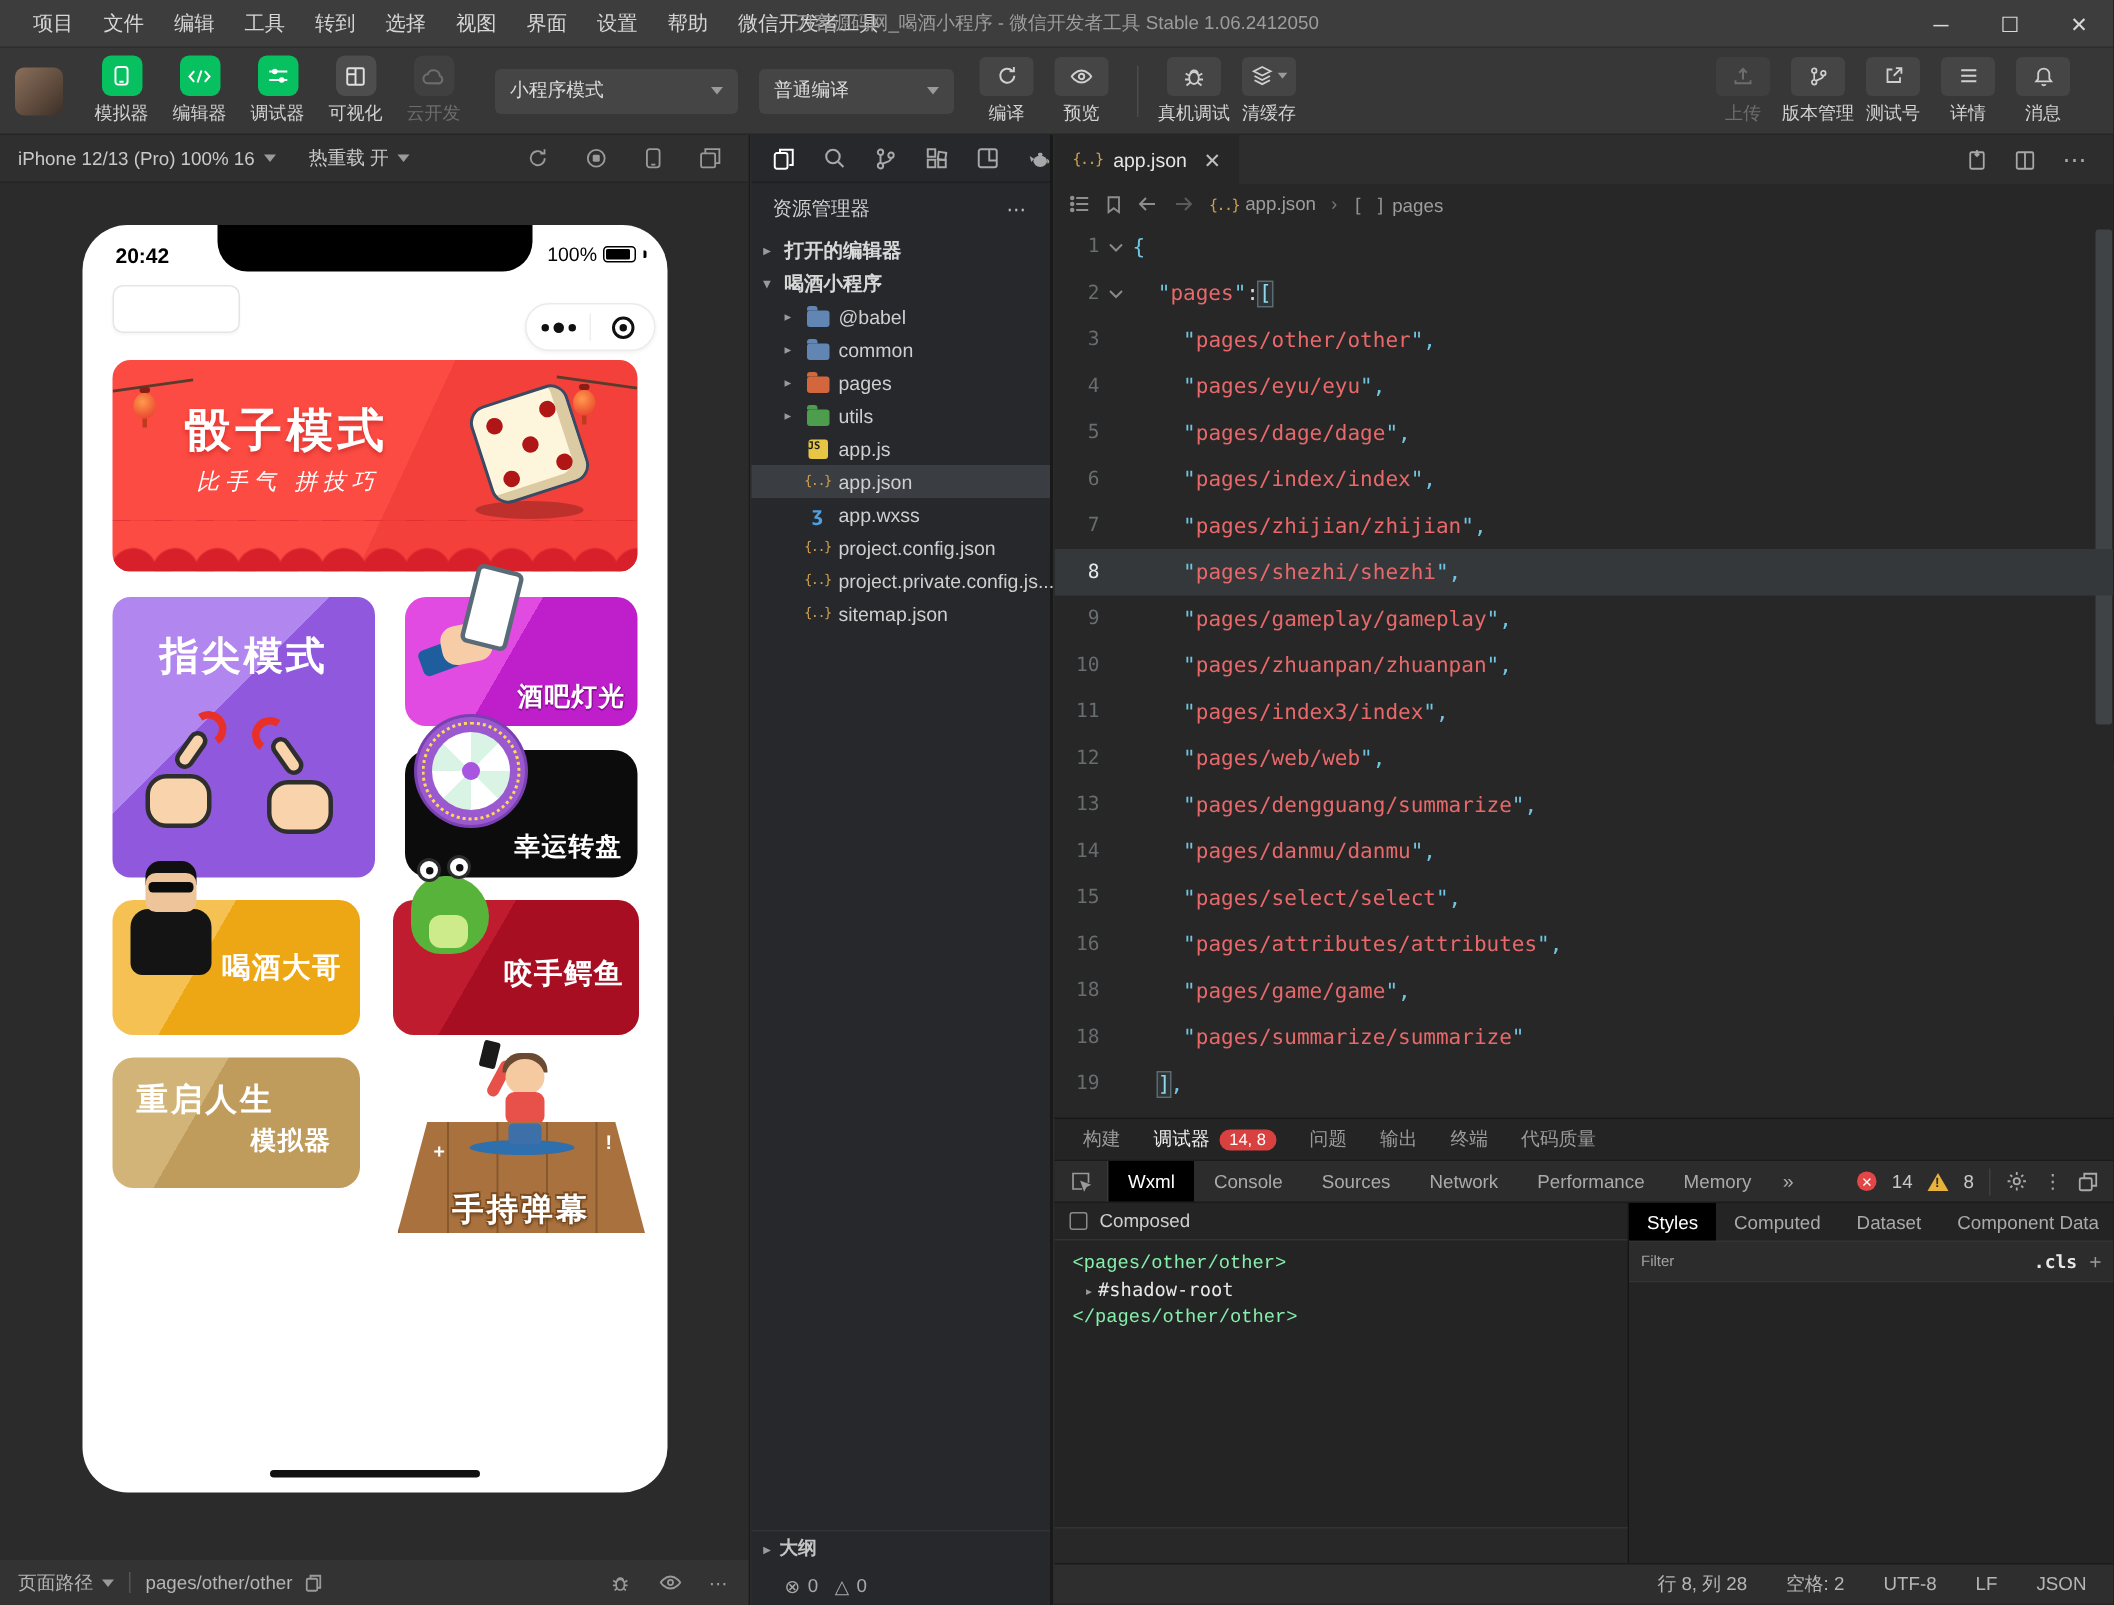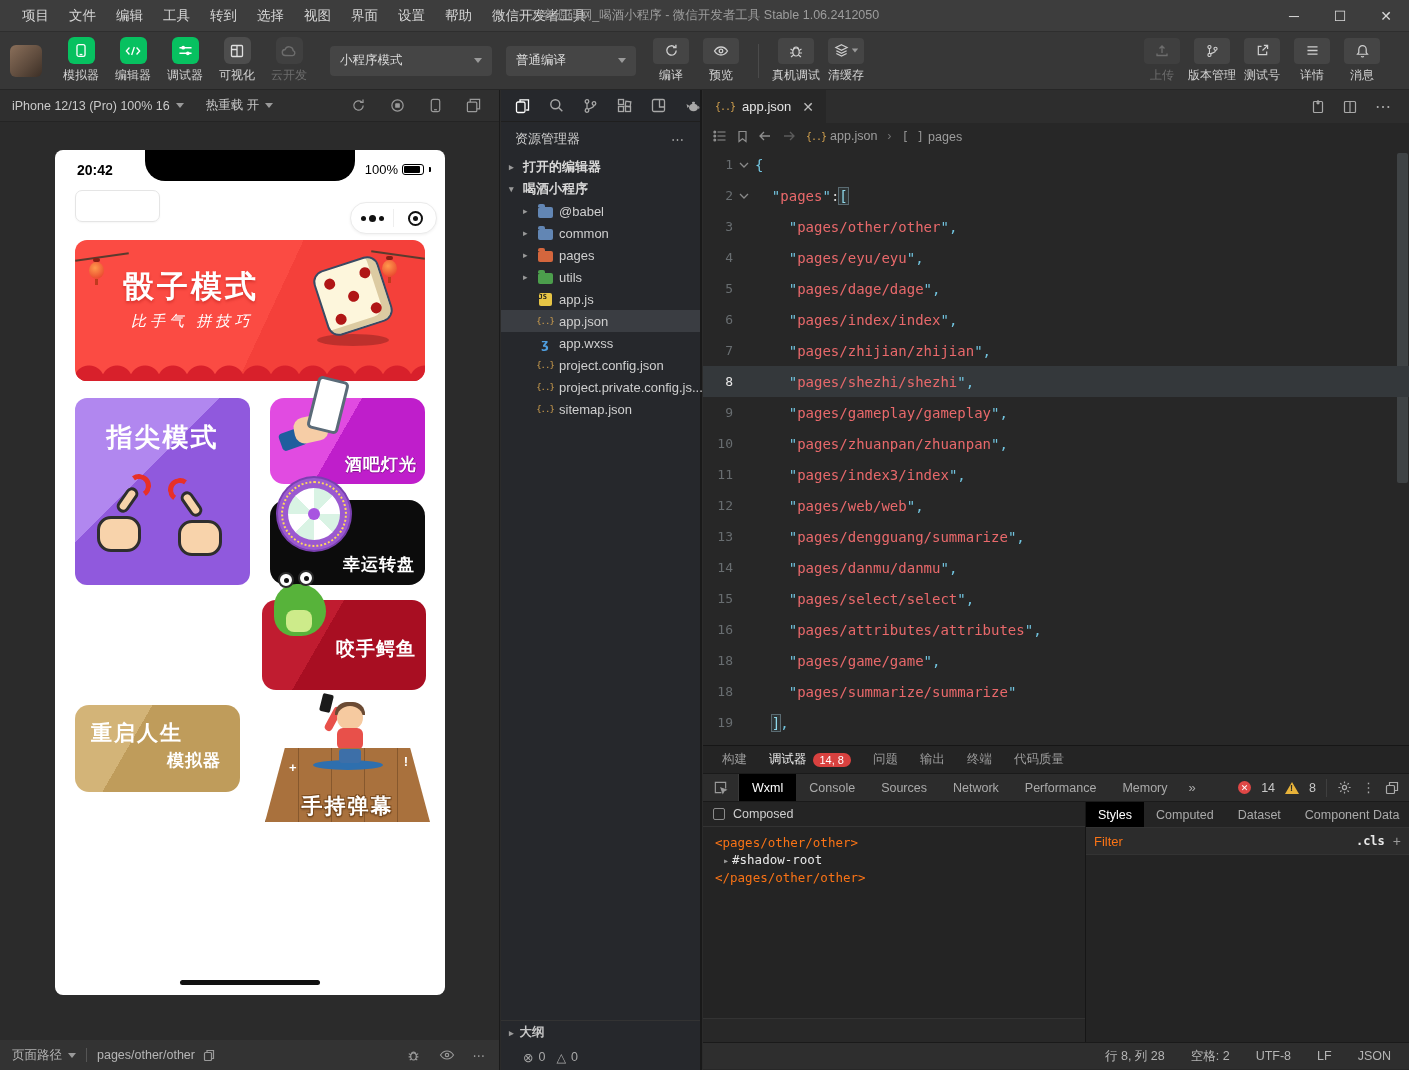--- a/index.html
+++ b/index.html
@@ -53,21 +53,21 @@
   .sim-device { display:flex; align-items:center; gap:6px; padding-left:12px; }
   .sim-hot { display:flex; align-items:center; gap:6px; padding-left:22px; }
   .sim-tb-icons { margin-left:auto; display:flex; gap:24px; padding-right:18px; color:#9a9a9a; }
   .sim-body { position:absolute; left:0; top:32px; right:0; bottom:30px; background:#2b2b2b; }
   .sim-status { position:absolute; left:0; bottom:0; right:0; height:30px; background:#333;
     display:flex; align-items:center; font-size:12.5px; color:#b5b5b5; padding:0 12px; }
   .sim-status .divider { width:1px; height:14px; background:#555; margin:0 10px; }
   .sim-status-icons { margin-left:auto; display:flex; gap:18px; color:#9a9a9a; align-items:center; }
 
   
-  .phone { position:absolute; left:55px; top:28px; width:390px; height:845px; background:#fff; border-radius:8px; overflow:hidden; }
+  .phone { position:absolute; left:55px; top:28px; width:390px; height:845px; background:#fff; border-radius:30px; overflow:hidden; }
   .notch { position:absolute; left:90px; top:0; width:210px; height:31px; background:#000; border-radius:0 0 20px 20px; }
   .ph-time { position:absolute; left:22px; top:12px; font-size:14px; color:#000; font-weight:bold; }
   .ph-batt { position:absolute; right:14px; top:12px; display:flex; align-items:center; gap:4px; font-size:13px; color:#000; }
   .batt-body { width:22px; height:11px; border:1.5px solid #000; border-radius:3px; position:relative; }
   .batt-body::after { content:""; position:absolute; left:1px; top:1px; bottom:1px; width:16px; background:#000; border-radius:1px; }
   .batt-nub { width:2px; height:5px; background:#000; border-radius:0 1px 1px 0; margin-left:1px; }
   .ph-backbox { position:absolute; left:20px; top:40px; width:85px; height:32px; border:1px solid #e5e5e5; border-radius:7px; box-shadow:0 1px 2px rgba(0,0,0,.04); }
   .capsule { position:absolute; right:8px; top:52px; width:87px; height:32px; border:1px solid #ebebeb; border-radius:16px;
     display:flex; align-items:center; box-shadow:0 1px 3px rgba(0,0,0,.06); background:#fff; }
   .cap-dots { flex:1; display:flex; align-items:center; justify-content:center; gap:3px; }
@@ -219,30 +219,30 @@
   .err-dot { width:13px; height:13px; border-radius:50%; background:#e04746; color:#fff; font-size:9px; display:flex; align-items:center; justify-content:center; }
   .warn-tri { width:0; height:0; border-left:7px solid transparent; border-right:7px solid transparent; border-bottom:12px solid #e8b33a; position:relative; }
   .warn-tri::after { content:"!"; position:absolute; left:-2px; top:1px; font-size:9px; color:#2b2b2b; font-weight:bold; }
   .cnt { color:#c8c8c8; }
   .dt-sep { width:1px; height:18px; background:#3f3f3f; }
   .dbg-body { flex:1; display:flex; min-height:0; }
   .wxml-pane { width:383px; border-right:1px solid #161616; display:flex; flex-direction:column; }
   .composed-row { height:25px; display:flex; align-items:center; gap:8px; padding:0 10px; border-bottom:1px solid #333; font-size:12.5px; color:#cfcfcf; flex:none; }
   .checkbox { width:12px; height:12px; border:1px solid #8a8a8a; border-radius:2px; background:transparent; }
   .wxml-tree { font-family:"DejaVu Sans Mono",monospace; font-size:12.5px; padding:7px 0 0 12px; line-height:17px; flex:1; }
-  .wx-tag { color:#f97316; }
+  .wx-tag { color:#86efac;font-family:Liberation Mono, monospace; }
   .wx-shadow { color:#e8e8e8; padding-left:8px; }
   .wx-shadow .arr { color:#9a9a9a; font-size:10px; margin-right:3px; }
   .wxml-footer { height:24px; border-top:1px solid #333; flex:none; background:#282828; }
   .styles-pane { flex:1; display:flex; flex-direction:column; min-width:0; }
   .st-tabs { height:26px; display:flex; align-items:center; font-size:12.5px; color:#aaa; border-bottom:1px solid #333; flex:none; }
   .st-tab { padding:0 12px; height:100%; display:flex; align-items:center; white-space:nowrap; }
   .st-tab.active { background:#000; color:#fff; }
   .filter-row { height:27px; display:flex; align-items:center; background:#2c2c2c; border-bottom:1px solid #333; padding:0 8px; gap:8px; flex:none; }
-  .filter-input { flex:1; font-size:13px; color:#f97316; }
+  .filter-input { flex:1; font-size:10px; color:#a3a3a3; }
   .cls-lbl { font-family:"DejaVu Sans Mono",monospace; font-size:12px; color:#e8e8e8; font-weight:bold; }
   .plus-btn { color:#9a9a9a; font-size:14px; }
   .styles-body { flex:1; background:#242424; }
 
   
   .statusbar { height:27px; background:#2e2e2e; border-top:1px solid #1a1a1a; display:flex; align-items:center; justify-content:flex-end; gap:26px; padding-right:18px; font-size:12.5px; color:#b5b5b5; flex:none; }
 </style>
 </head>
 <body>
 
@@ -522,20 +522,29 @@
           <div class="card-title-sm jb-title">酒吧灯光</div>
         </div>
 
         <div class="pcard zhuanpan">
           <span class="wheel">
               <span class="wheel-center"></span>
             </span>
           <div class="card-title-sm zp-title">幸运转盘</div>
         </div>
 
+        <div class="pcard dage">
+          <div class="dg-man">
+            <span class="dg-body"></span>
+              <span class="dg-hair"></span>
+              <span class="dg-face"></span>
+              <span class="dg-glasses"></span>
+          </div>
+          <div class="card-title-sm dg-title">喝酒大哥</div>
+        </div>
 
         <div class="pcard eyu">
           <div class="ey-croc">
             <span class="ey-body"></span>
               <span class="ey-belly"></span>
               <span class="ey-eye ey-e1"></span>
               <span class="ey-eye ey-e2"></span>
           </div>
           <div class="card-title-sm ey-title">咬手鳄鱼</div>
         </div>

